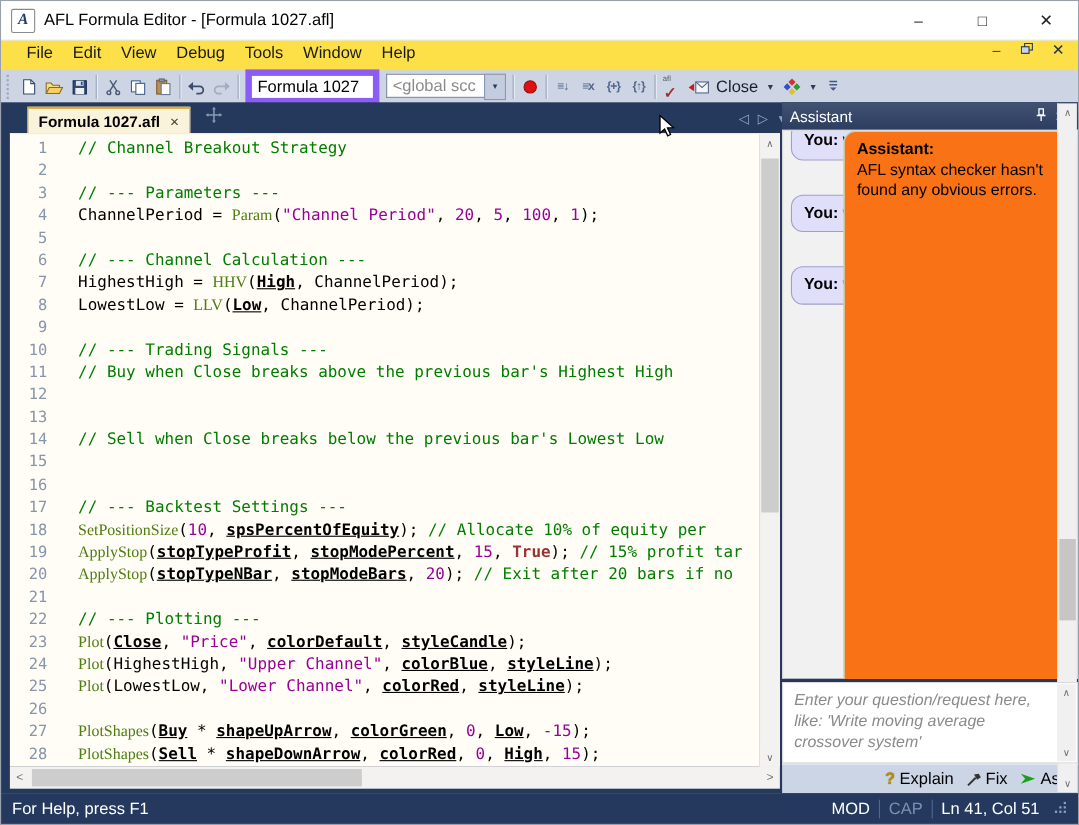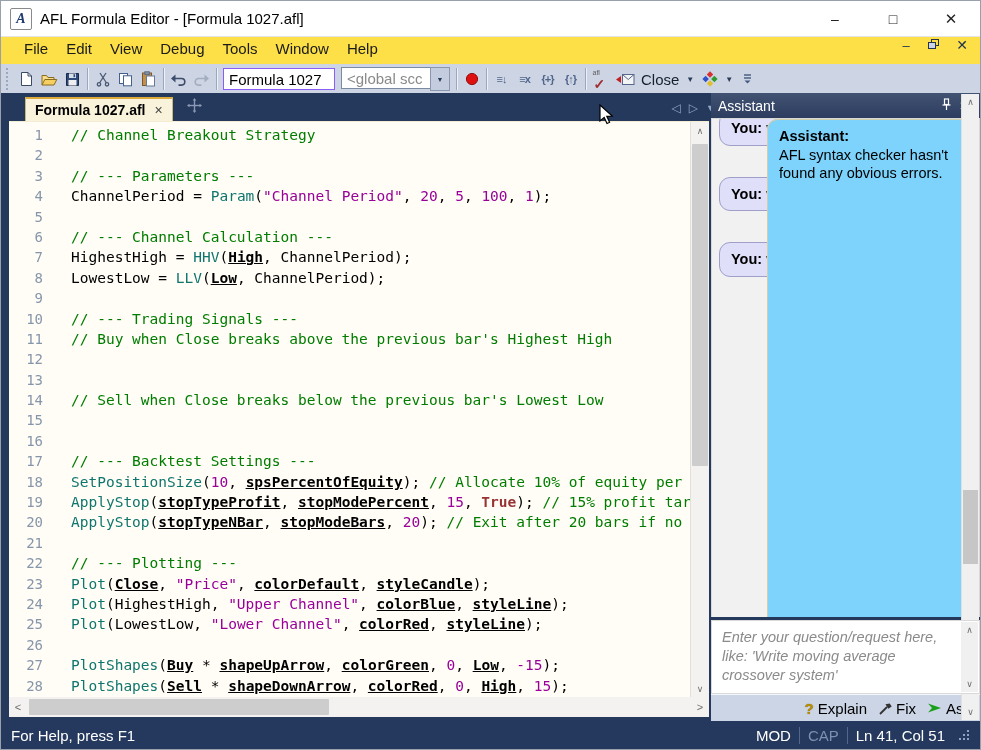--- a/index.html
+++ b/index.html
@@ -16,21 +16,21 @@
   
   .menubar{height:27px;background:#fde047;display:flex;align-items:flex-start;padding-left:14px;font-size:15px;color:#1a1a1a;}
   .menu-item{padding:3px 9px;}
   .mdi-btns{margin-left:auto;display:flex;align-items:center;gap:12px;padding-right:10px;color:#243450;font-size:13px;}
   .mdi-btn{width:16px;text-align:center;}
   
   .toolbar{height:30px;background:#cdd5e5;display:flex;align-items:center;padding-left:2px;}
   .tgrip{width:4px;height:22px;margin:0 3px;border-left:2px dotted #9aa7bd;}
   .tbtn{width:23px;height:24px;display:flex;align-items:center;justify-content:center;}
   .tsep{width:1px;height:22px;background:#9aa7bd;margin:0 3px;box-shadow:1px 0 0 #eef2f8;}
-  .tinput{width:100px;height:20px;border:1px solid #8b5cf6;background:#fff;font-size:15px;
+  .tinput{width:100px;height:20px;border:6px solid #8b5cf6;background:#fff;font-size:15px;
           font-family:"Liberation Sans",sans-serif;padding:0 5px;margin:0 3px;color:#000;}
   .tcombo{display:flex;margin:0 3px;}
   .tcombo .val{width:78px;height:20px;border:1px solid #7a8aa0;border-right:none;background:#fff;
                color:#8a8a8a;font-size:15px;display:flex;align-items:center;padding:0 5px;white-space:nowrap;overflow:hidden;}
   .dd{width:18px;height:22px;background:#c3cddf;border:1px solid #8a97ad;display:flex;align-items:center;
       justify-content:center;font-size:7px;color:#2c3c58;}
   .ins-ic{font-size:11px;color:#51658a;letter-spacing:-1px;font-weight:bold;}
   .afl-ic{position:relative;width:20px;height:20px;}
   .afl-ic .t{position:absolute;top:0px;left:2px;font-size:7px;color:#5a5a5a;}
   .afl-ic .c{position:absolute;bottom:-3px;left:3px;font-size:14px;font-weight:bold;color:#a03030;}
@@ -48,42 +48,42 @@
           color:#8fa3c6;font-size:12px;}
   .tabnav .ddn{font-size:9px;}
   
   .editor{position:absolute;left:8px;top:28px;width:700px;height:576px;background:#fffdf6;
           border-top:1px solid #f5edd3;display:flex;box-sizing:border-box;}
   .code{flex:1;overflow:hidden;padding-top:3px;font-family:"DejaVu Sans Mono","Liberation Mono",monospace;
         font-size:14.5px;line-height:20.4px;}
   .code-line{display:flex;height:20.4px;white-space:pre;}
   .ln{width:34px;padding-right:13px;text-align:right;color:#8696aa;font-size:14px;flex:none;}
   .lt{padding-left:15px;white-space:pre;}
-  .cm{color:#007d00;} .fn{color:#0f766e;} .kw{color:#000;font-weight:bold;text-decoration:underline;}
+  .cm{color:#007d00;} .fn{color:#4d7c0f;font-family:Liberation Serif, serif;} .kw{color:#000;font-weight:bold;text-decoration:underline;}
   .st{color:#990099;} .nu{color:#990099;} .bo{color:#993333;font-weight:bold;} .pl{color:#000;}
   
   .vscroll{width:18px;background:#f3f2f0;border-left:1px solid #e2e0da;position:relative;flex:none;}
   .sc-arrow{position:absolute;left:0;width:18px;height:17px;display:flex;align-items:center;justify-content:center;
             color:#6f6f6f;font-size:9px;background:#f3f2f0;}
   .vthumb{position:absolute;left:1px;width:16px;background:#cdcdcd;border-radius:1px;}
   .hscroll{position:absolute;left:8px;top:604px;width:700px;height:20px;background:#f3f2f0;}
   .h-arrow{position:absolute;top:0;width:18px;height:20px;display:flex;align-items:center;justify-content:center;
            color:#6f6f6f;font-size:11px;}
   .hthumb{position:absolute;top:2px;left:20px;width:300px;height:16px;background:#cdcdcd;border-radius:1px;}
   
   .assistant{position:absolute;right:0;top:0;width:269px;height:628px;display:flex;flex-direction:column;background:#25395c;}
   .as-header{height:25px;display:flex;align-items:center;color:#fff;font-size:14px;padding:0 7px;
              background:linear-gradient(#415272,#2c3d60);}
   .as-header .sp{flex:1;}
   .as-hbtn{width:18px;text-align:center;color:#fff;font-size:12px;}
   .chat{flex:1;background:#f1f1f1;border:1px solid #d9d9d9;border-bottom:none;position:relative;
         overflow:hidden;padding:7px 24px 0 7px;box-sizing:border-box;}
   .bubble{border-radius:11px;padding:7px 11px;font-size:14.5px;line-height:18.6px;color:#000;margin-bottom:7px;box-sizing:border-box;}
   .bubble.user{background:#dfdffa;border:1px solid #9f9fc9;width:222px;}
-  .bubble.assistant{background:#7dd3fc;border:1px solid #cfcfa9;width:212px;margin-left:19px;}
+  .bubble.assistant{background:#f97316;border:1px solid #cfcfa9;width:212px;margin-left:19px;}
   .bubble.clipped{margin-top:-15px;}
   .chat-status{font-size:14.5px;font-style:italic;text-align:right;margin:2px 2px 8px 0;}
   .chat-status.rejected{color:#dd0000;}
   .chat-status.accepted{color:#0a8a0a;}
   .chat-scroll{position:absolute;right:1px;top:1px;bottom:1px;width:17px;background:#f0f0f0;border-left:1px solid #e0e0e0;}
   .cs-up,.cs-dn{position:absolute;left:0;width:17px;height:16px;display:flex;align-items:center;justify-content:center;
            color:#6f6f6f;font-size:9px;}
   .cs-up{top:0;} .cs-dn{bottom:0;}
   .cs-thumb{position:absolute;left:1px;width:15px;top:396px;height:74px;background:#c6c6c6;}
   .as-gap{height:3px;background:#25395c;}

